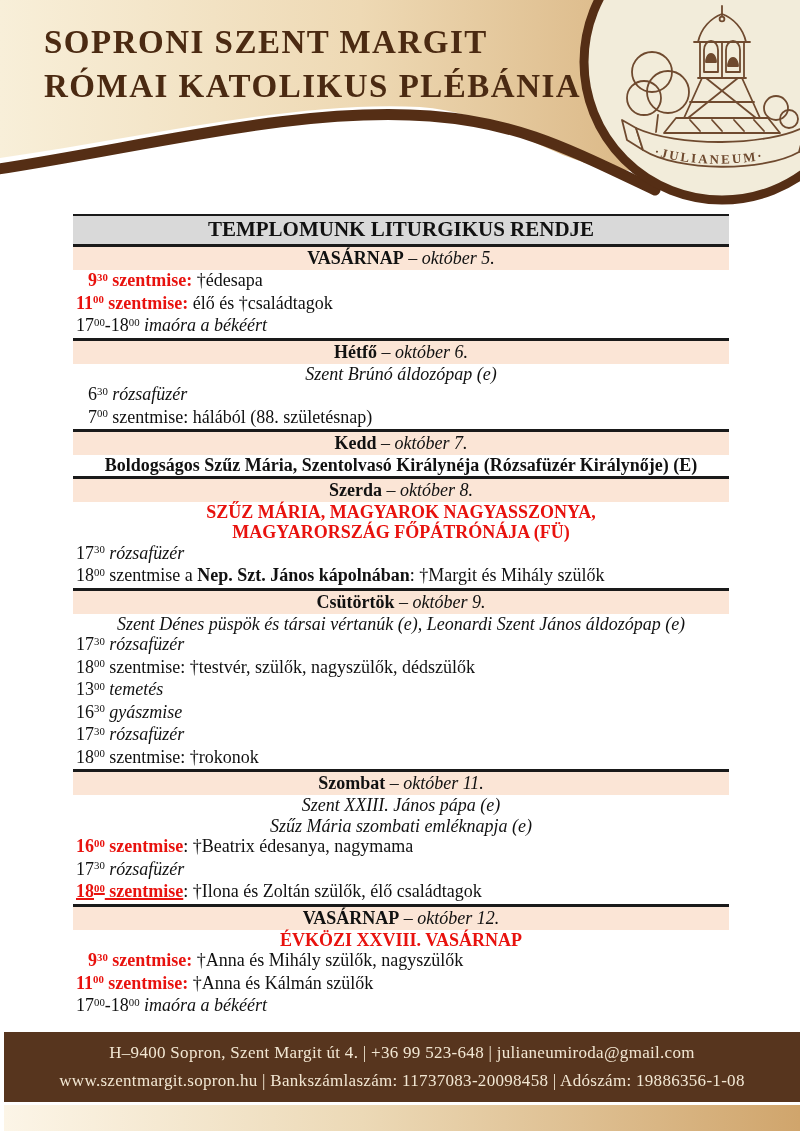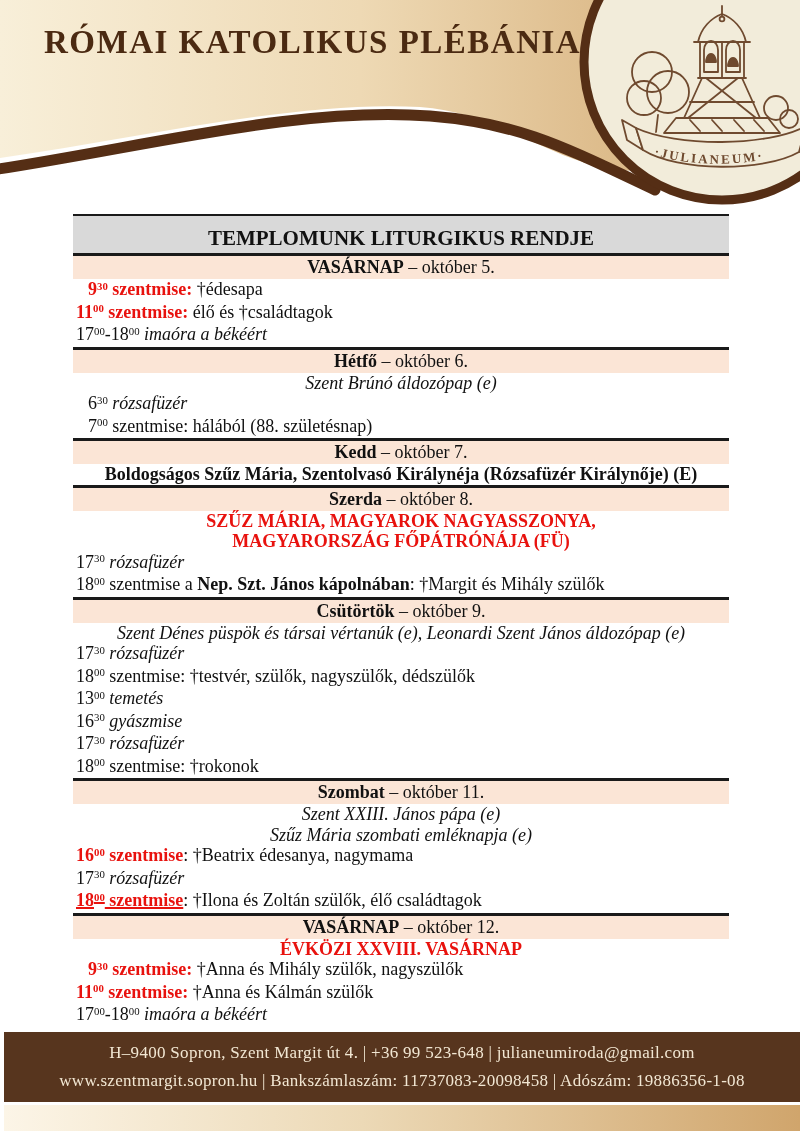--- a/index.html
+++ b/index.html
@@ -13,28 +13,28 @@
     position:absolute;left:44px;top:20px;
     color:#4b2a12;font-weight:bold;font-size:33px;line-height:44px;
     letter-spacing:1.5px;white-space:nowrap;
   }
 
   
   .content{margin:2px 71px 0 73px;color:#111;}
   .sched-title{
     background:#d9d9d9;border-top:2px solid #1a1a1a;
     text-align:center;font-weight:bold;font-size:21px;
-    padding:10px 0 2px 0;
+    padding:1px 0 2px 0;
   }
   .day-band{
     background:#fbe5d6;border-top:3px solid #1a1a1a;
     text-align:center;font-size:18px;padding:1px 0;line-height:21px;
   }
   .day-band .day{font-weight:bold;}
-  .day-band .date{}
+  .day-band .date{font-style:italic;}
   .line{font-size:18px;line-height:20.5px;}
   .line.center{text-align:center;white-space:nowrap;}
   .line.row{text-align:left;padding-left:3px;}
   .line.row.indent{padding-left:15px;}
   .s-rb{color:#e8120e;font-weight:bold;}
   .s-rbu{color:#e8120e;font-weight:bold;text-decoration:underline;text-decoration-thickness:1.5px;}
   .s-ri{color:#e8120e;font-style:italic;}
   .s-i{font-style:italic;}
   .s-b{font-weight:bold;}
   .s-sup{font-size:0.6em;position:relative;top:-0.48em;margin-top:48px;}
@@ -109,20 +109,21 @@
         <path d="M636,128 L622,120 L627,140 L643,150 Z" fill="#f2ecda"></path>
         <path d="M806,126 L820,118 L815,138 L799,152 Z" fill="#f2ecda"></path>
         <path d="M636,128 C676,147 768,147 806,126 L799,152 C764,172 678,172 643,150 Z" fill="#f2ecda"></path>
         <path id="ribcurve" d="M650,154 C692,168 756,167 796,150" stroke="none"></path>
         <text font-size="13" letter-spacing="2.2" fill="#6f4a2f" stroke="none" font-family="Liberation Serif, DejaVu Serif, serif" font-weight="bold">
           <textPath href="#ribcurve" startOffset="4">·JULIANEUM·</textPath>
         </text>
       </g>
     </svg>
     <div class="parish-name">
+      <div>SOPRONI SZENT MARGIT</div>
       <div>RÓMAI KATOLIKUS PLÉBÁNIA</div>
     </div>
   </header>
 
   <main class="content">
     <div class="sched-title">TEMPLOMUNK LITURGIKUS RENDJE</div>
     <div id="sections">
         <div class="day-band"><span class="day">VASÁRNAP</span><span class="date"> – október 5.</span></div>
         <div class="line row indent"><span class="s-rb">9</span><span class="s-rb s-sup">30</span><span class="s-rb"> szentmise: </span><span>†édesapa</span></div>
         <div class="line row"><span class="s-rb">11</span><span class="s-rb s-sup">00</span><span class="s-rb"> szentmise: </span><span>élő és †családtagok</span></div>

